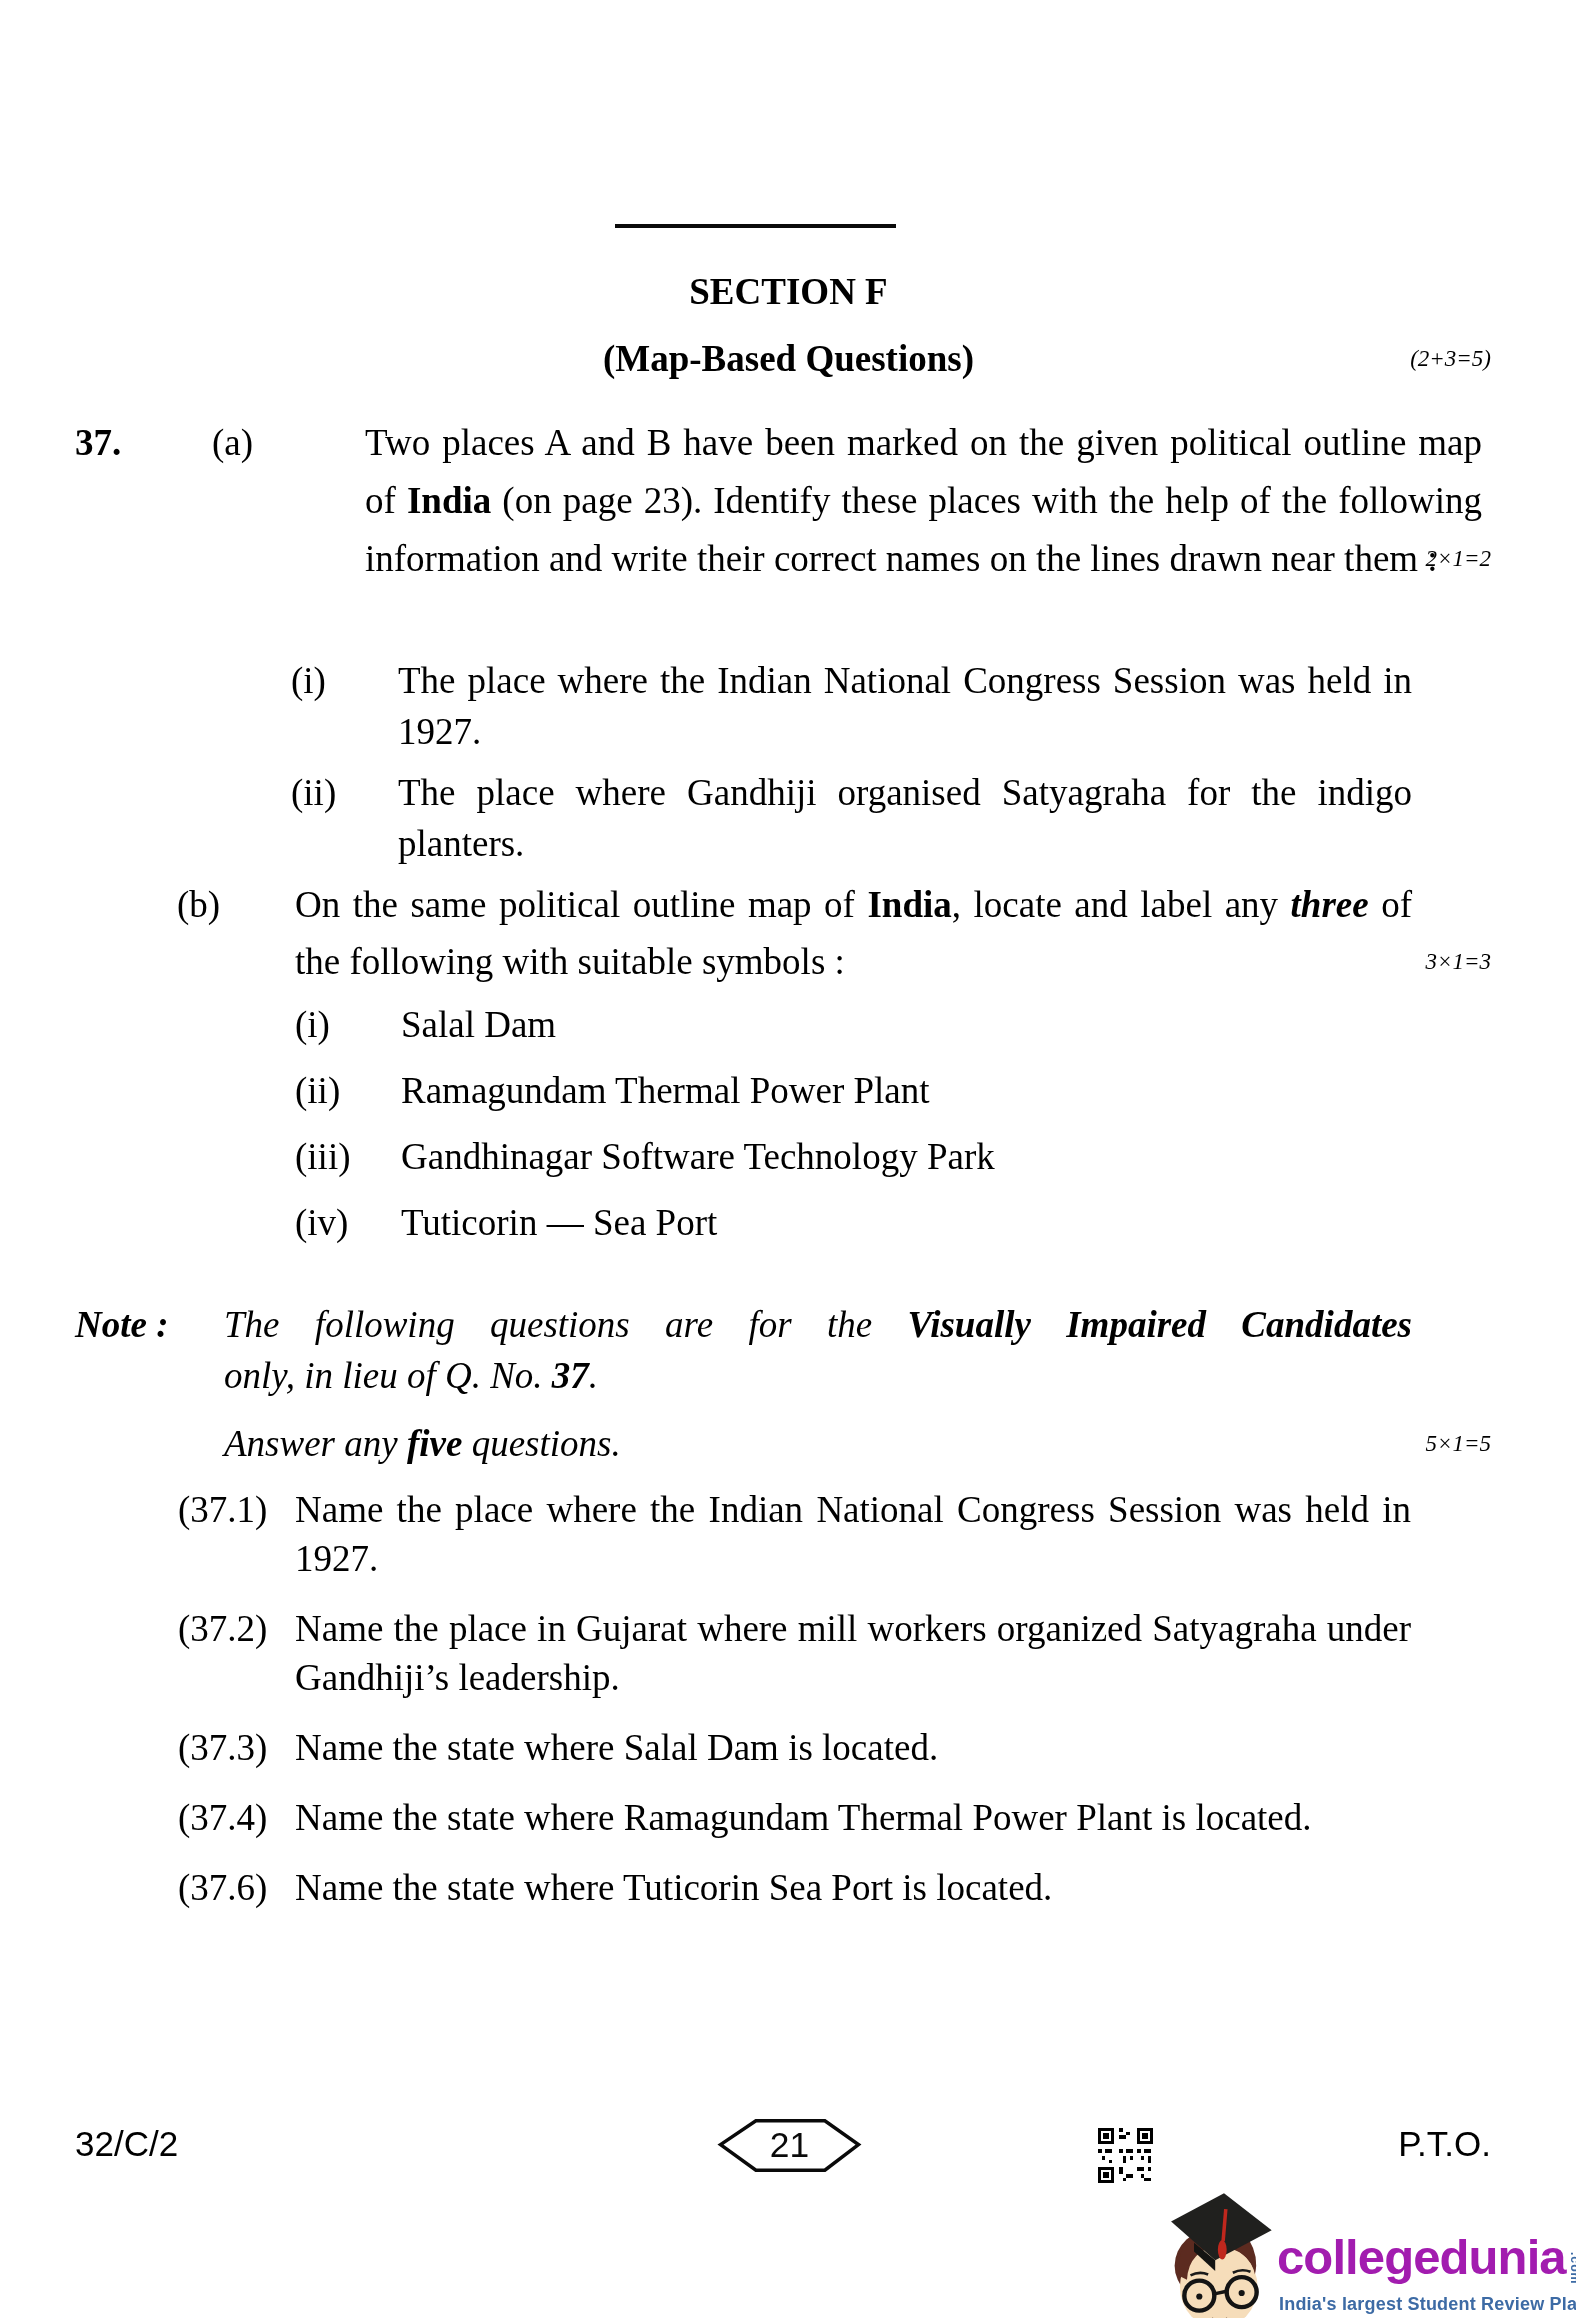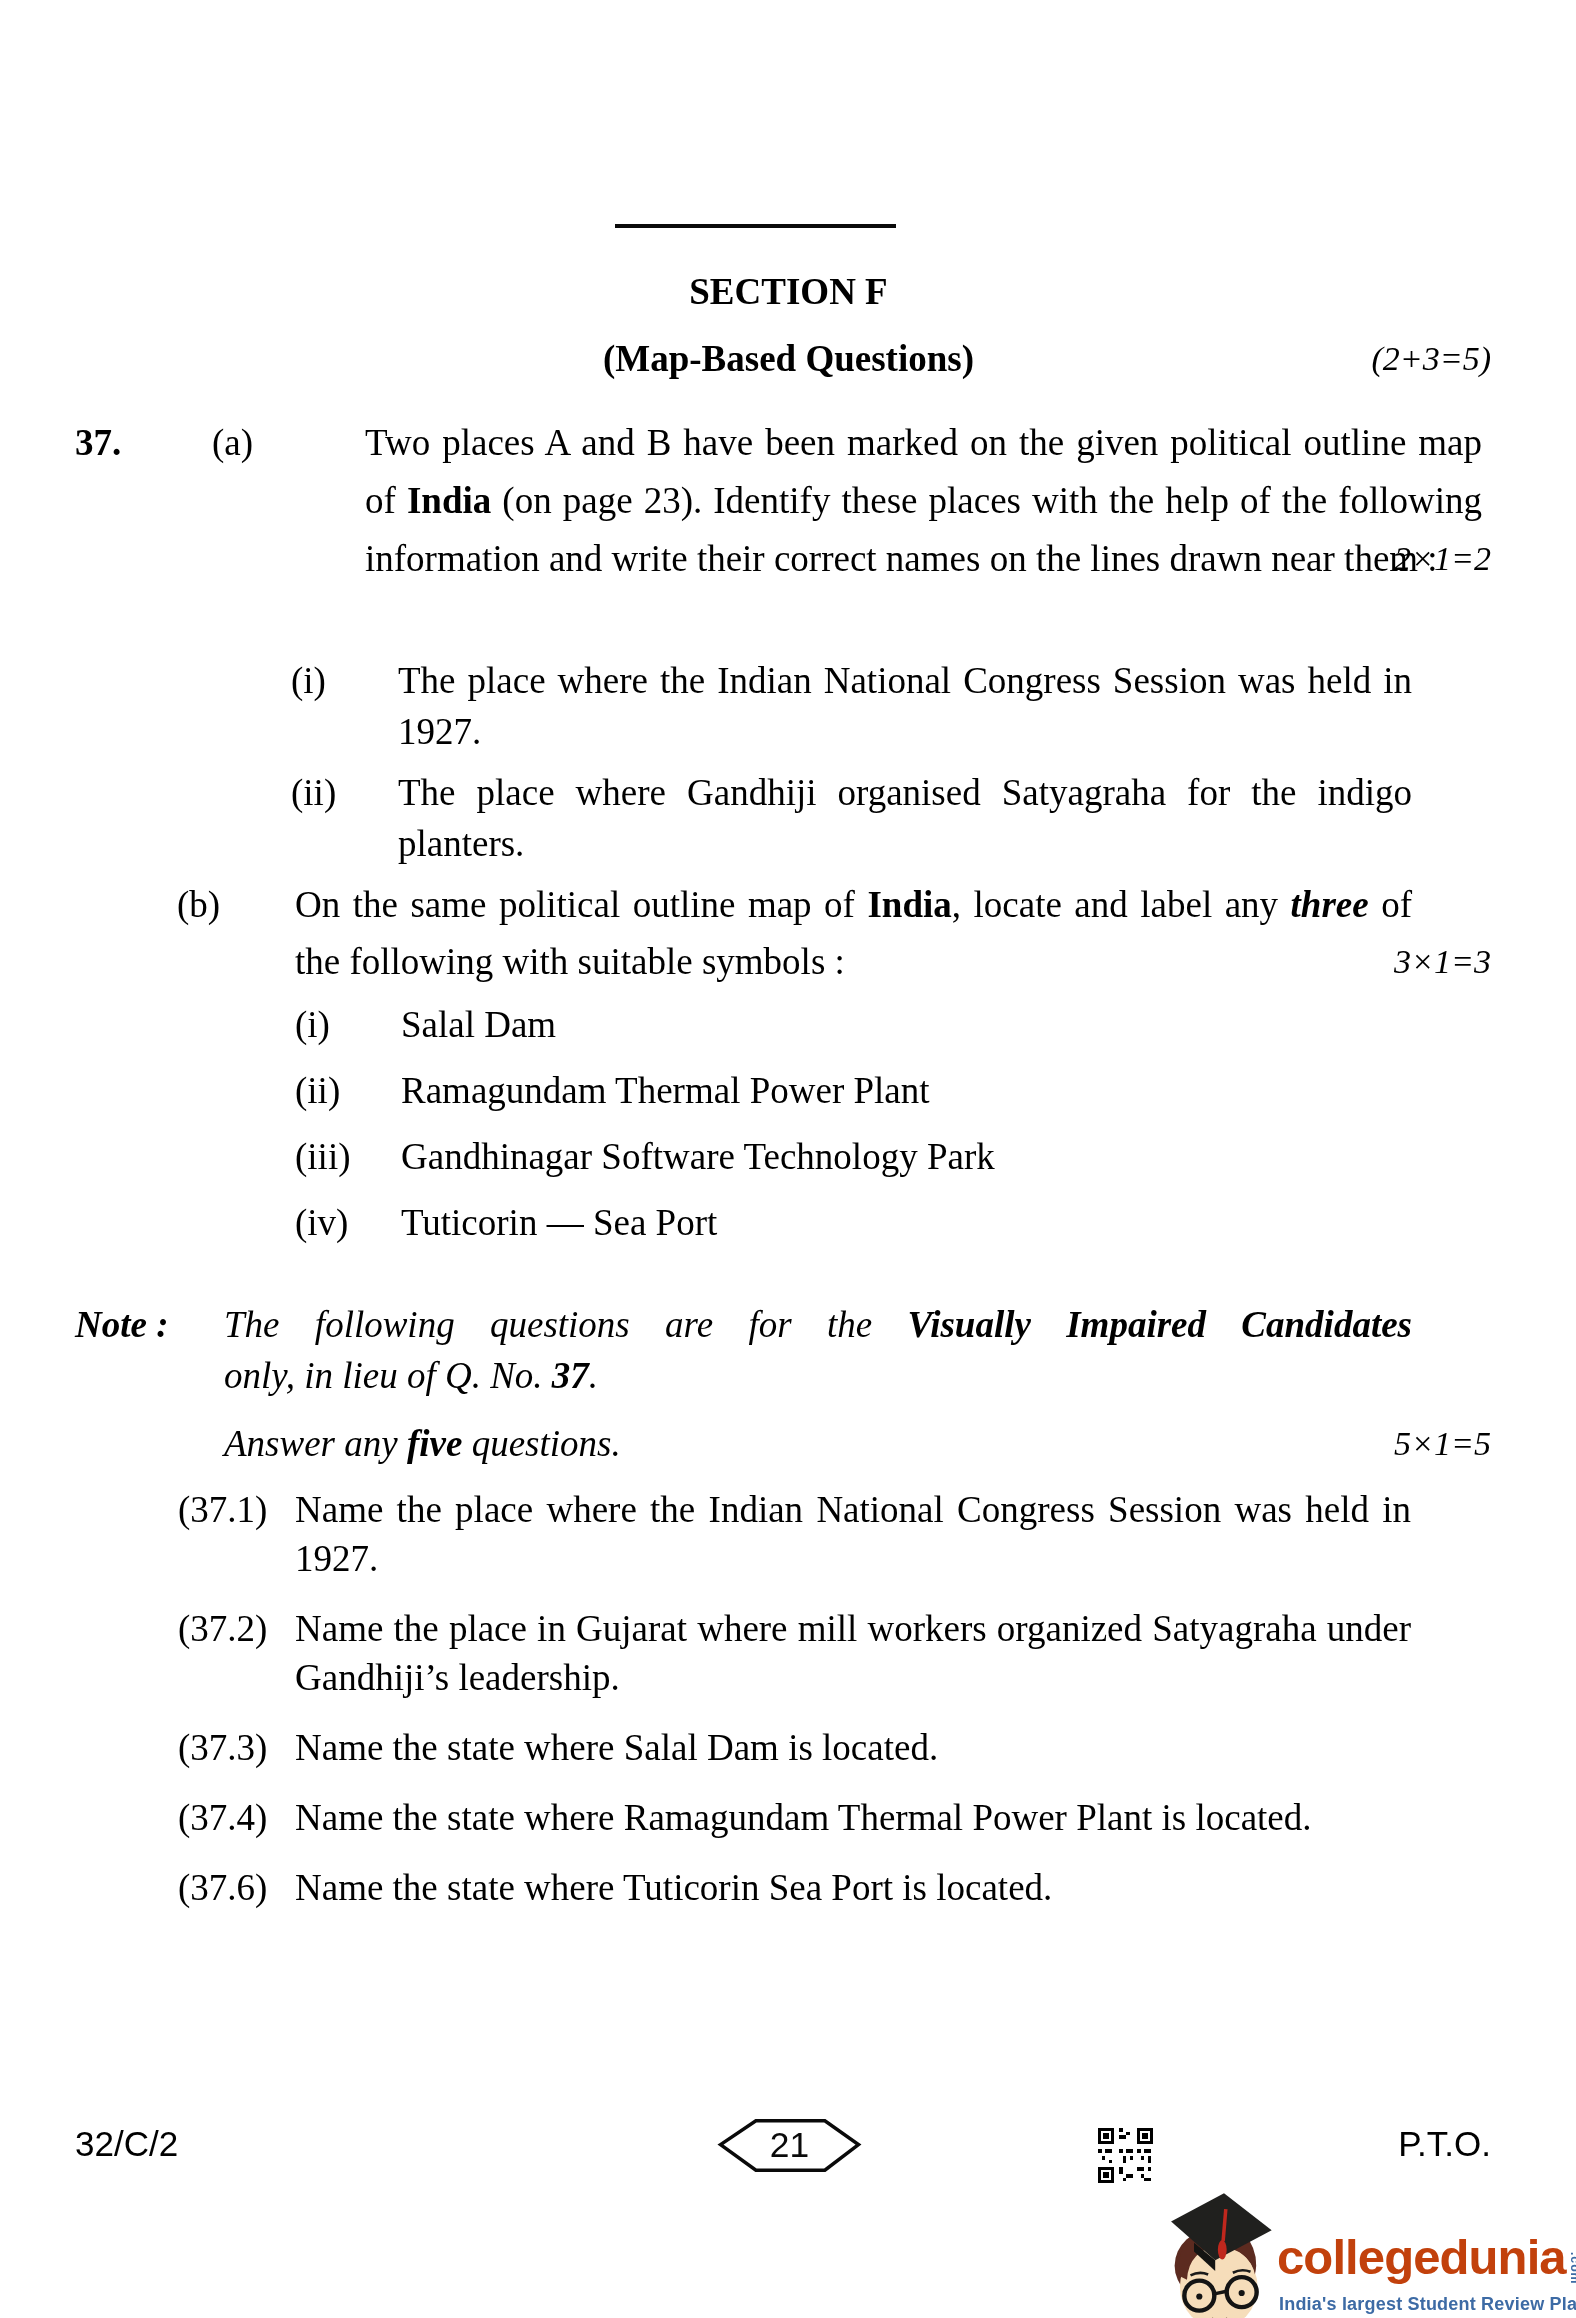--- a/index.html
+++ b/index.html
@@ -14,21 +14,21 @@
 
   .section-title {
     position:absolute; top:251px; left:0; width:1577px;
     text-align:center; font-weight:bold; font-size:37px; line-height:39px;
   }
   .subtitle-row { position:absolute; top:318px; left:0; width:1577px; height:39px; }
   .section-subtitle {
     position:absolute; left:0; right:0; text-align:center;
     font-weight:bold; font-size:37px; line-height:39px;
   }
-  .marks { font-style:italic; font-size:34px; }
+  .marks { font-style:italic; font-size:23px; }
   .marks-total { position:absolute; right:86px; top:0; line-height:39px; }
 
   .qrow { position:absolute; display:flex; align-items:flex-start; font-size:37px; }
   .qnum   { width:102px; font-weight:bold; flex:0 0 auto; }
   .qlabel { width:118px; flex:0 0 auto; }
   .qtext  { text-align:justify; }
 
   .q37a { left:75px; top:393px; width:1416px; line-height:58px;gap:35px; }
   .q37a .qtext { width:1117px; }
   .q37b { left:75px; top:855px; width:1416px; line-height:57px; }
@@ -64,21 +64,21 @@
   .footer-sans { font-family:"Liberation Sans", sans-serif; font-size:35px; line-height:39px; }
   .paper-code { position:absolute; left:75px; top:2103px; }
   .pto        { position:absolute; right:86px; top:2103px; }
   .page-badge { position:absolute; left:717px; top:2096px; }
   .qr         { position:absolute; left:1098px; top:2107px; }
 
   .brand { position:absolute; left:1164px; top:2167px; width:415px; height:152px;
            font-family:"Liberation Sans", sans-serif; }
   .mascot { position:absolute; left:0; top:0; }
   .wordmark-row { position:absolute; left:113px; top:41px; white-space:nowrap; }
-  .wordmark { font-size:49px; font-weight:bold; color:#c2410c; letter-spacing:-0.9px; }
+  .wordmark { font-size:49px; font-weight:bold; color:#a21caf; letter-spacing:-0.9px; }
   .domain { display:inline-block; font-size:12.4px; font-weight:bold; color:#3d6ba5;
             writing-mode:vertical-rl; vertical-align:bottom; margin-left:1.8px; letter-spacing:0.9px; }
   .tagline { position:absolute; left:115px; top:106px; font-size:18px; font-weight:bold;
              color:#3d6ba5; letter-spacing:0.2px; white-space:nowrap; }
 </style>
 </head>
 <body>
 
 <div class="page">
 

